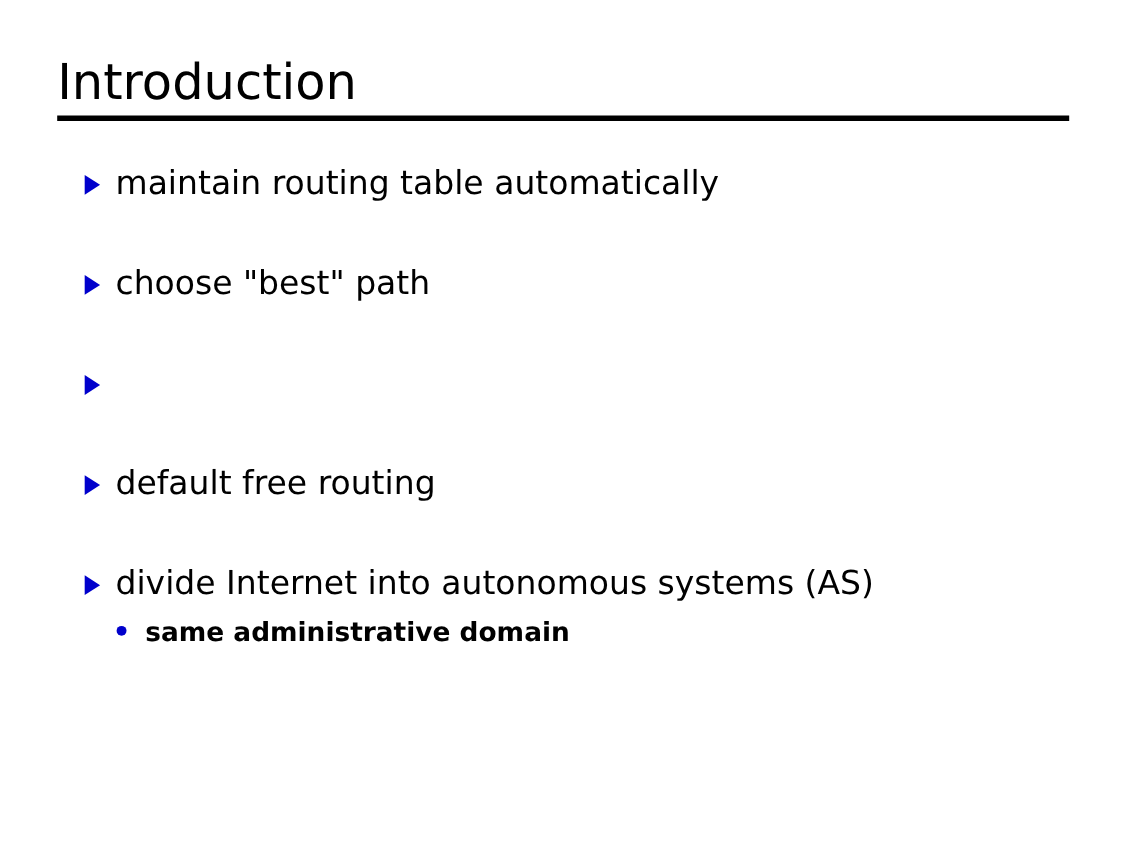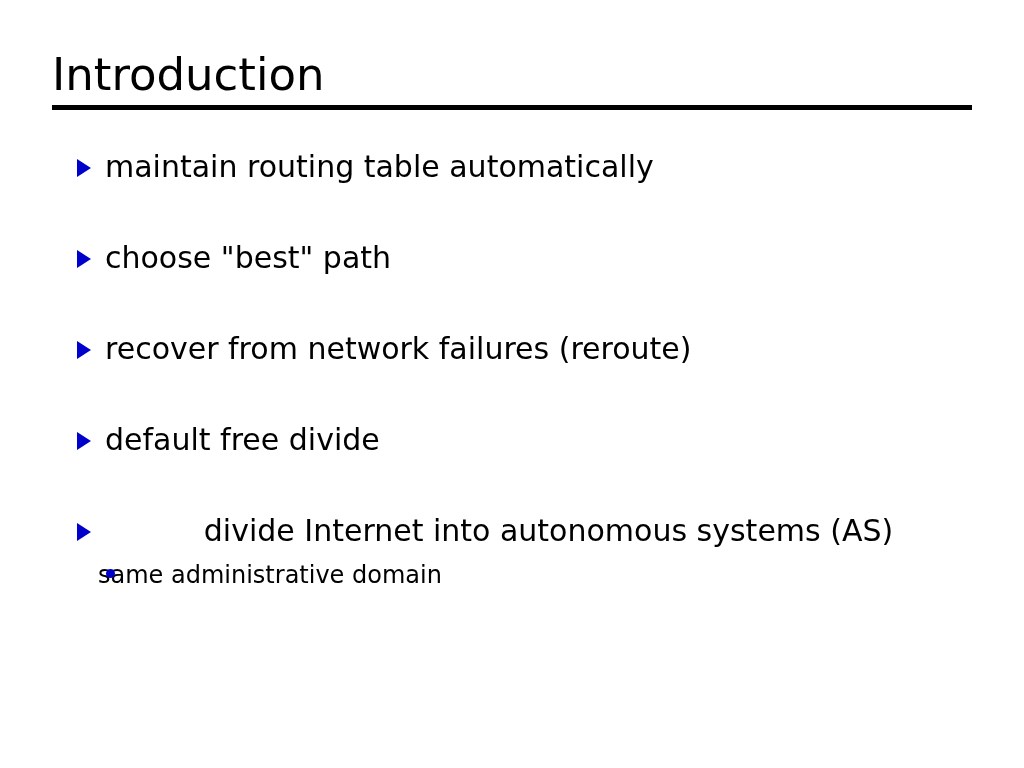--- a/index.html
+++ b/index.html
@@ -56,21 +56,20 @@
   }
 
   .bullet-row {
     position: relative;
     height: 91px;
     padding-left: 77px;
     box-sizing: border-box;
   }
   .bullet-row.last {
     height: 52px;
-    text-align: center;
   }
 
   .tri-marker {
     position: absolute;
     left: 77px;
     top: 12px;
     width: 0;
     height: 0;
     border-top: 9px solid transparent;
     border-bottom: 9px solid transparent;
@@ -89,22 +88,23 @@
   
   .sub-list {
     position: absolute;
     left: 0;
     top: 559px;
     width: 1024px;
   }
   .sub-row {
     position: relative;
     height: 34px;
-    padding-left: 78px;
+    padding-left: 112px;
     box-sizing: border-box;
+    font-weight: bold;
   }
   .dot-marker {
     position: absolute;
     left: 106px;
     top: 10px;
     width: 9px;
     height: 9px;
     border-radius: 50%;
     background: #0000cc;
   }
@@ -134,26 +134,25 @@
       <span class="bullet-text">maintain routing table automatically</span>
     </div>
 
     <div class="bullet-row">
       <span class="tri-marker"></span>
       <span class="bullet-text">choose "best" path</span>
     </div>
 
     <div class="bullet-row">
       <span class="tri-marker"></span>
-      <span class="bullet-text">recover from network failures (reroute)</span>
     </div>
 
     <div class="bullet-row">
       <span class="tri-marker"></span>
-      <span class="bullet-text">default free divide</span>
+      <span class="bullet-text">default free routing</span>
     </div>
 
     <div class="bullet-row last">
       <span class="tri-marker"></span>
       <span class="bullet-text">divide Internet into autonomous systems (AS)</span>
     </div>
 
   </div>
 
   <div class="sub-list">

